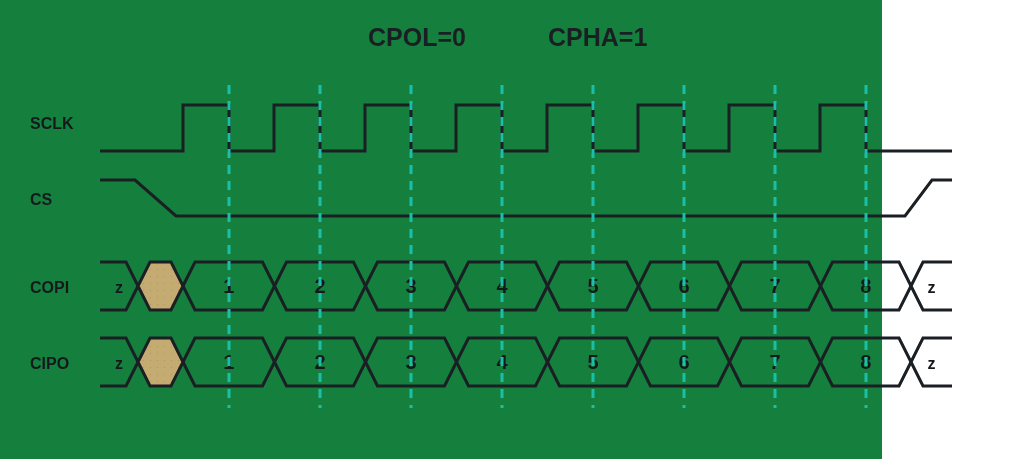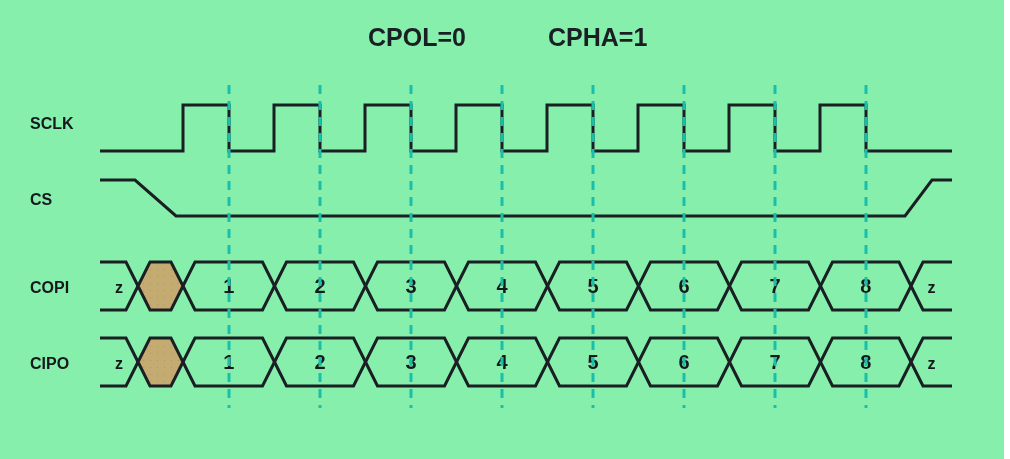--- a/index.html
+++ b/index.html
@@ -8,23 +8,23 @@
     background: #ffffff;
   }
   body {
     width: 1010px;
     height: 459px;
     font-family: "Liberation Sans", sans-serif;
     overflow: hidden;
   }
   #diagram-root {
     position: relative;
-    width: 1004px;
+    width: 882px;
     height: 459px;
-    background: #86efac;
+    background: #15803d;
   }
   svg.timing-svg {
     display: block;
     width: 1010px;
     height: 459px;
   }
   .title-text {
     font-family: "Liberation Sans", sans-serif;
     font-size: 25px;
     font-weight: bold;

